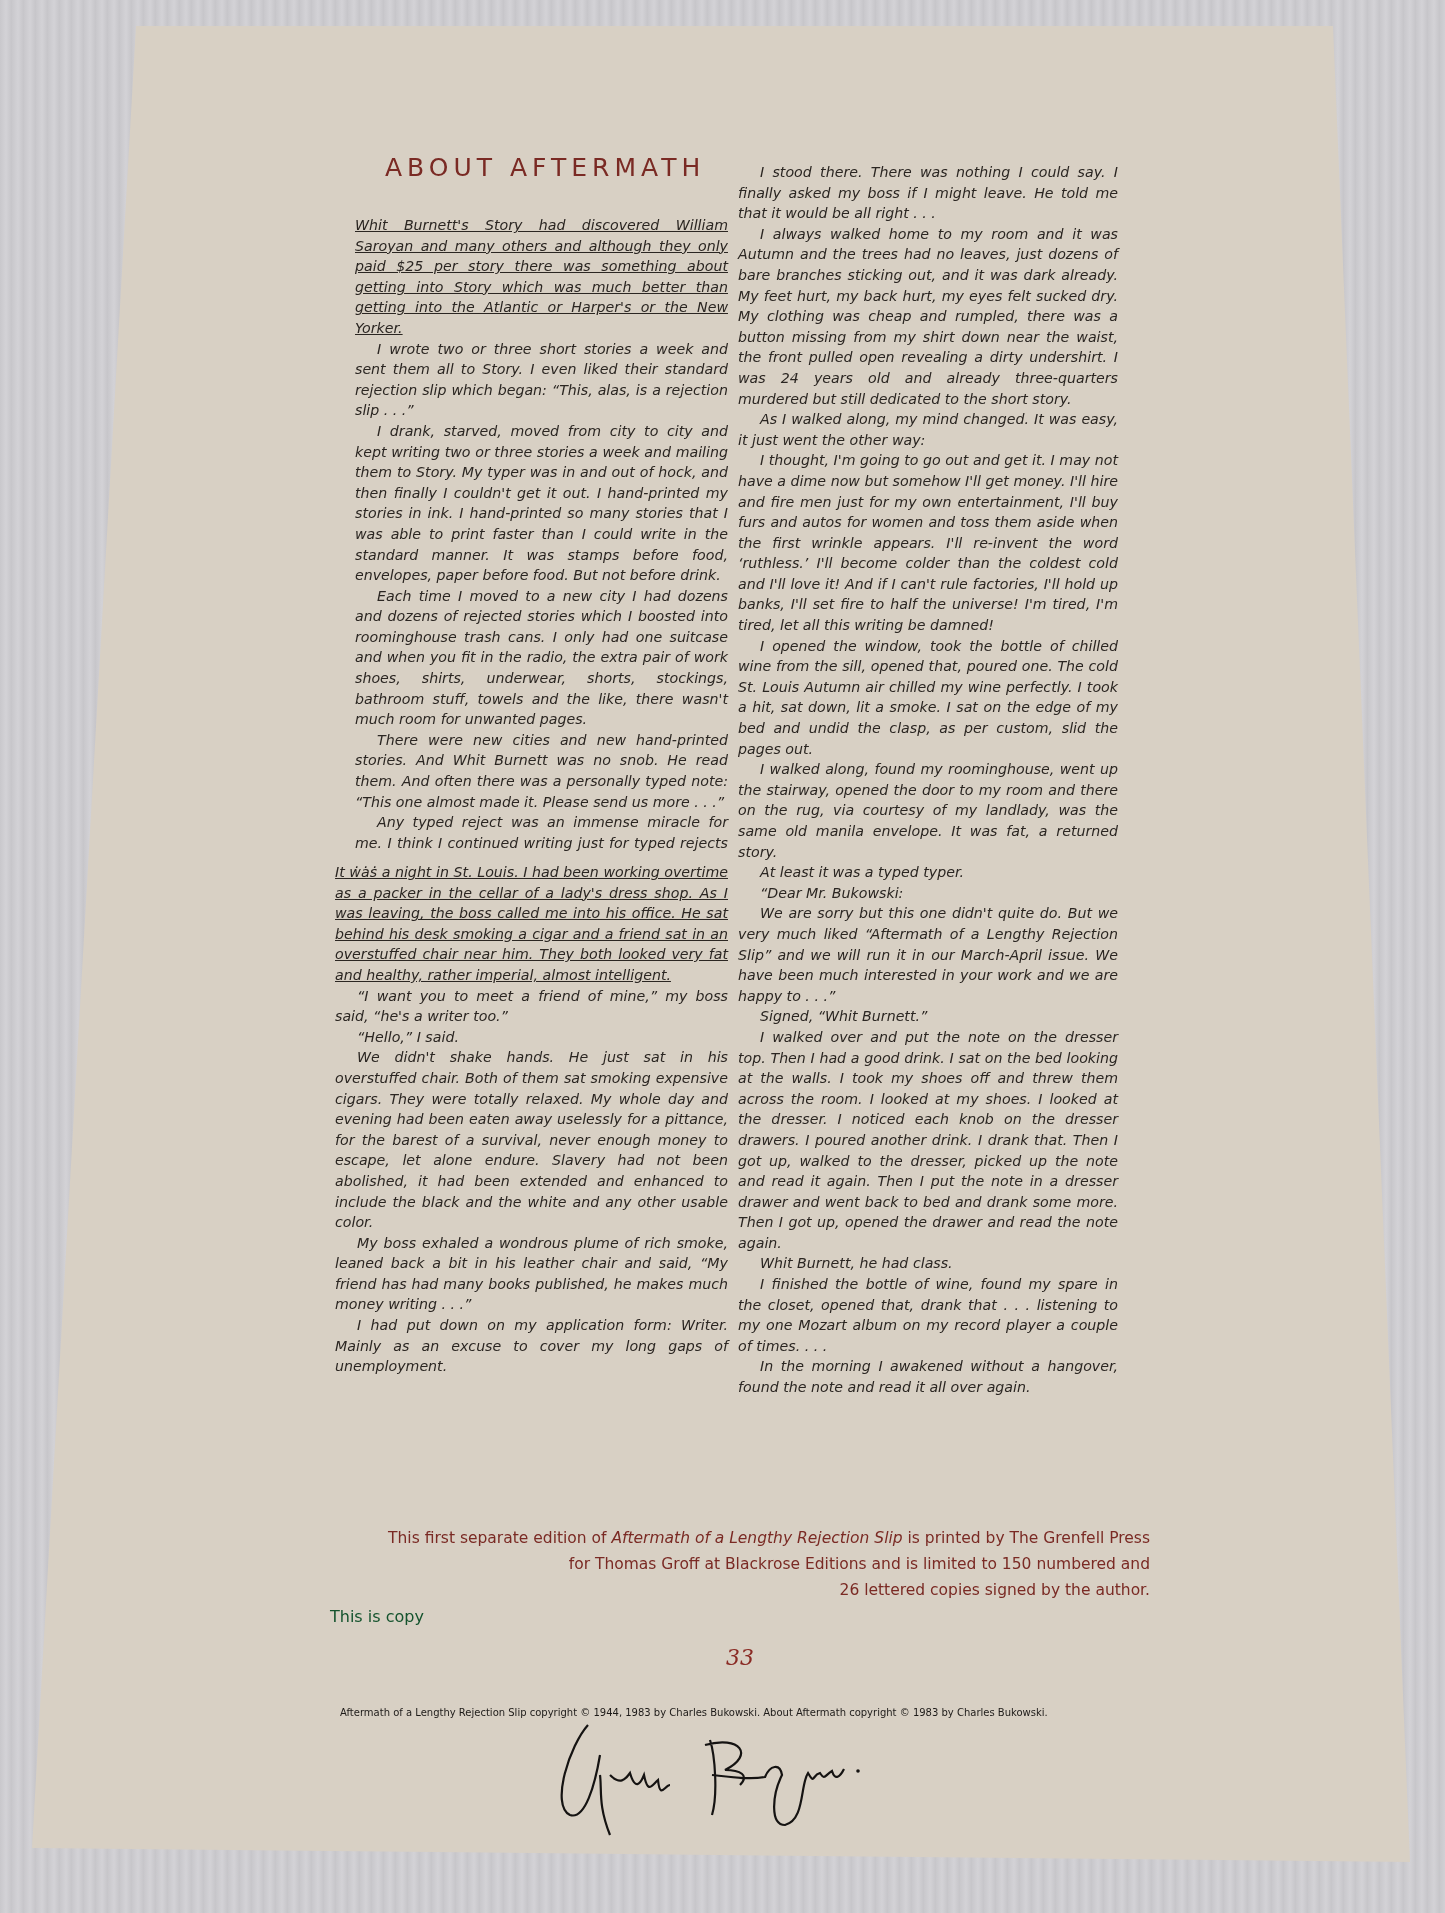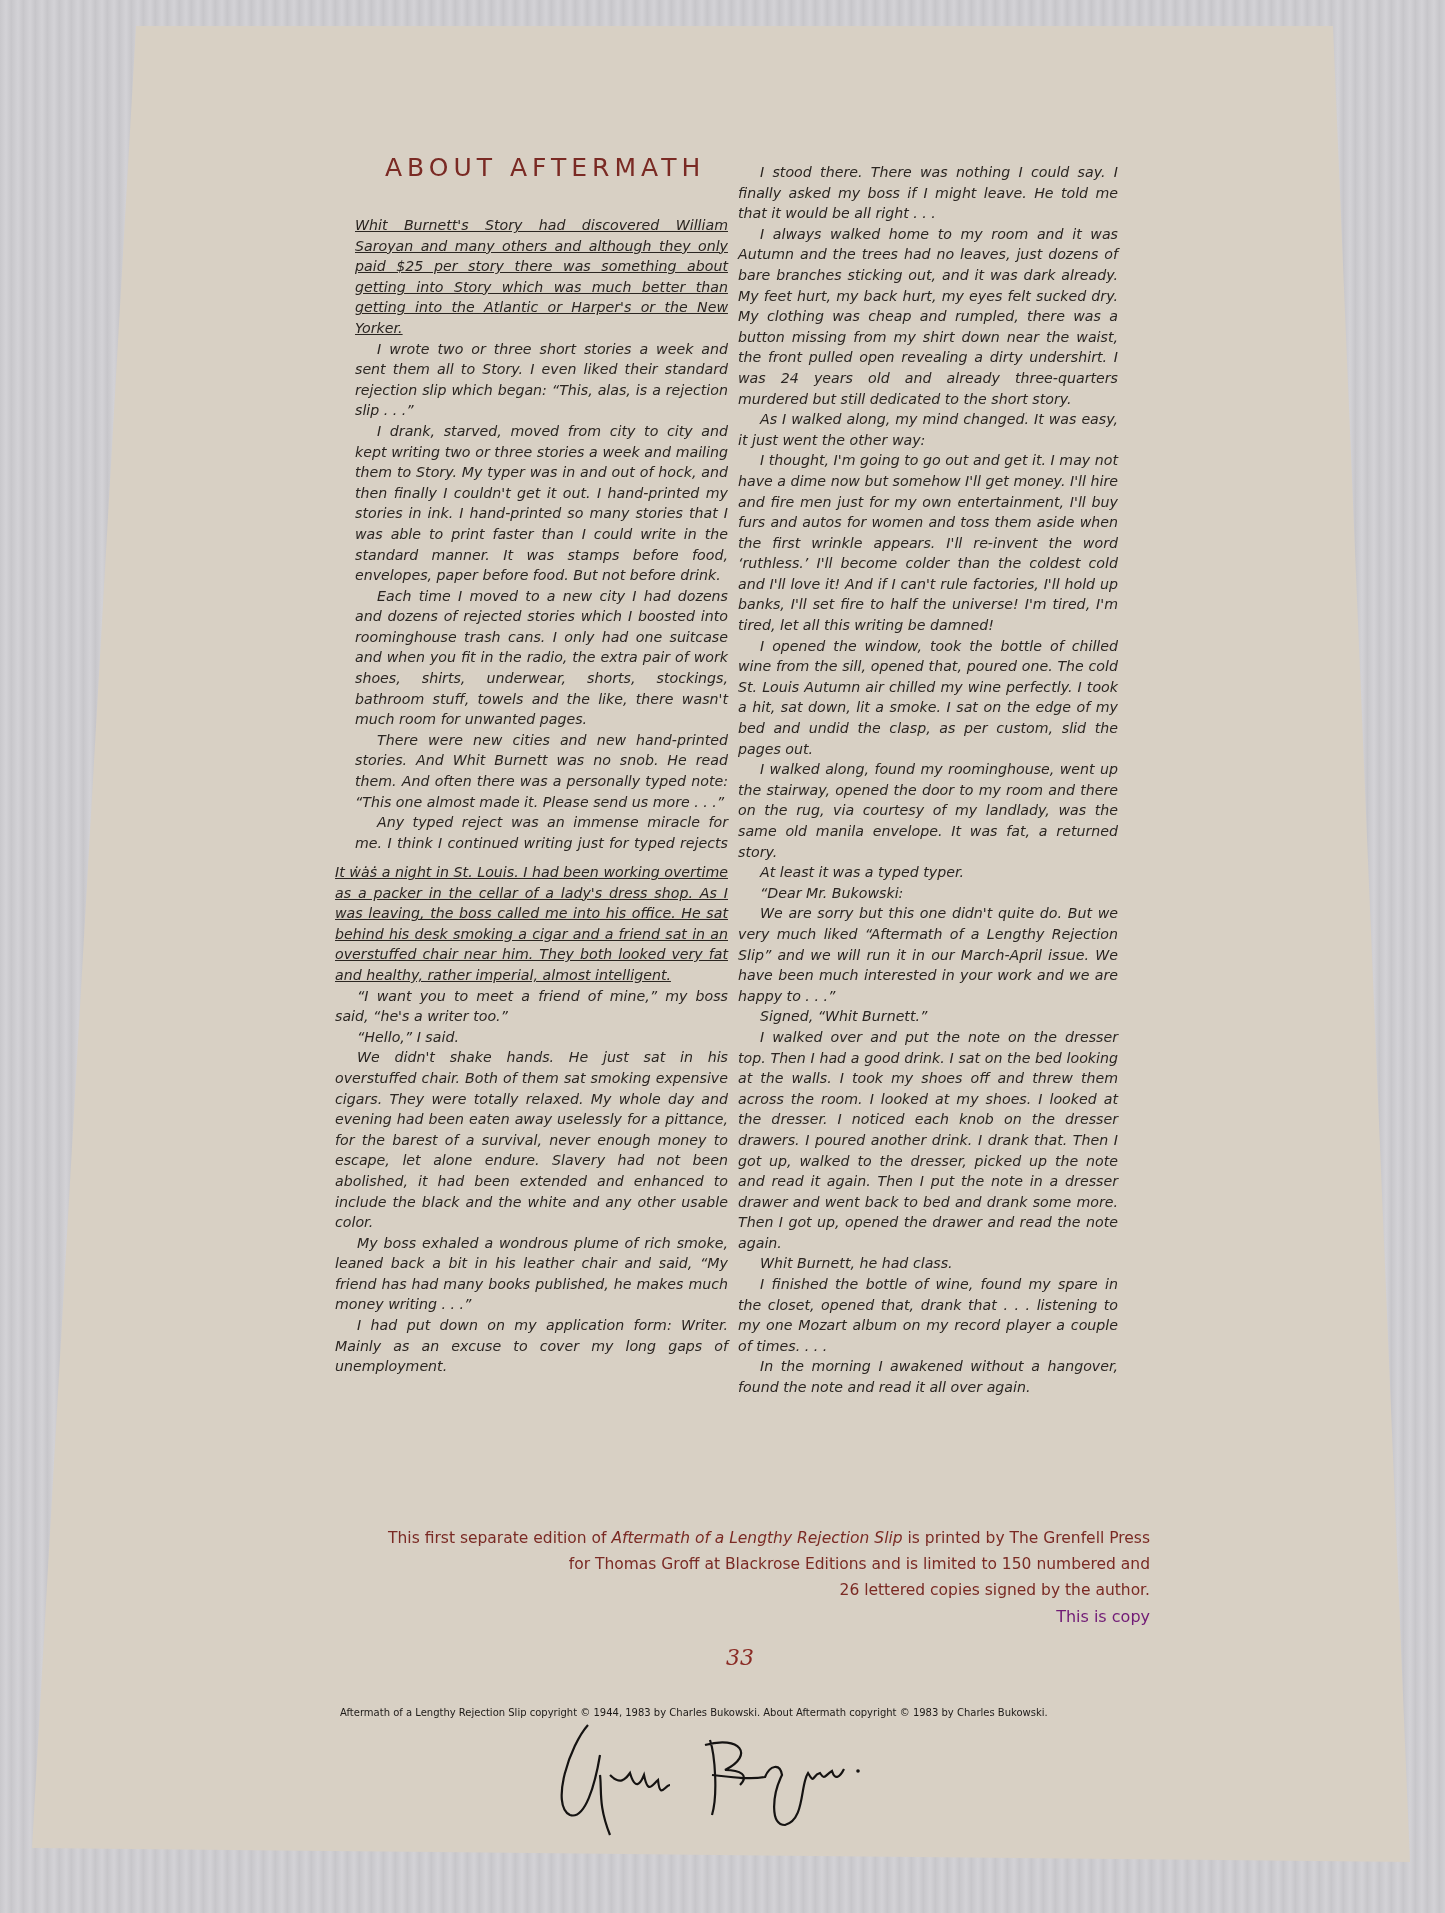--- a/index.html
+++ b/index.html
@@ -26,21 +26,21 @@
   .col p { margin:0; text-indent:22px; }
   .col p.noind { text-indent:0;text-decoration:underline; }
   #left-col { left:355px; top:215px; width:373px; transform: skewX(0deg); }
   #left-col2 { left:335px; top:862px; width:393px; }
   #right-col { left:738px; top:162px; width:380px; }
   .colophon {
     position:absolute; left:330px; top:1525px; width:820px; text-align:right;
     color:#7a2a24; font-size:15.5px; line-height:26px;
   }
   .colophon i { font-style:italic; }
-  .copy-label { position:absolute; left:330px; top:1607px; width:820px; text-align:right; color:#701a75; font-size:16px; }
+  .copy-label { position:absolute; left:330px; top:1607px; width:820px; text-align:left; color:#14532d; font-size:16px; }
   .copy-num { position:absolute; left:330px; top:1645px; width:820px; text-align:center; color:#8a2a24; font-size:22px; font-style:italic; font-family:"DejaVu Serif", serif; }
   .copyright { position:absolute; left:340px; top:1707px; width:820px; font-size:10px; color:#1d1a18; white-space:nowrap; }
   .signature { position:absolute; left:540px; top:1715px; width:400px; height:130px; }
 </style>
 </head>
 <body>
 
 <div class="paper"></div>
 
 <div class="title">ABOUT AFTERMATH</div>

